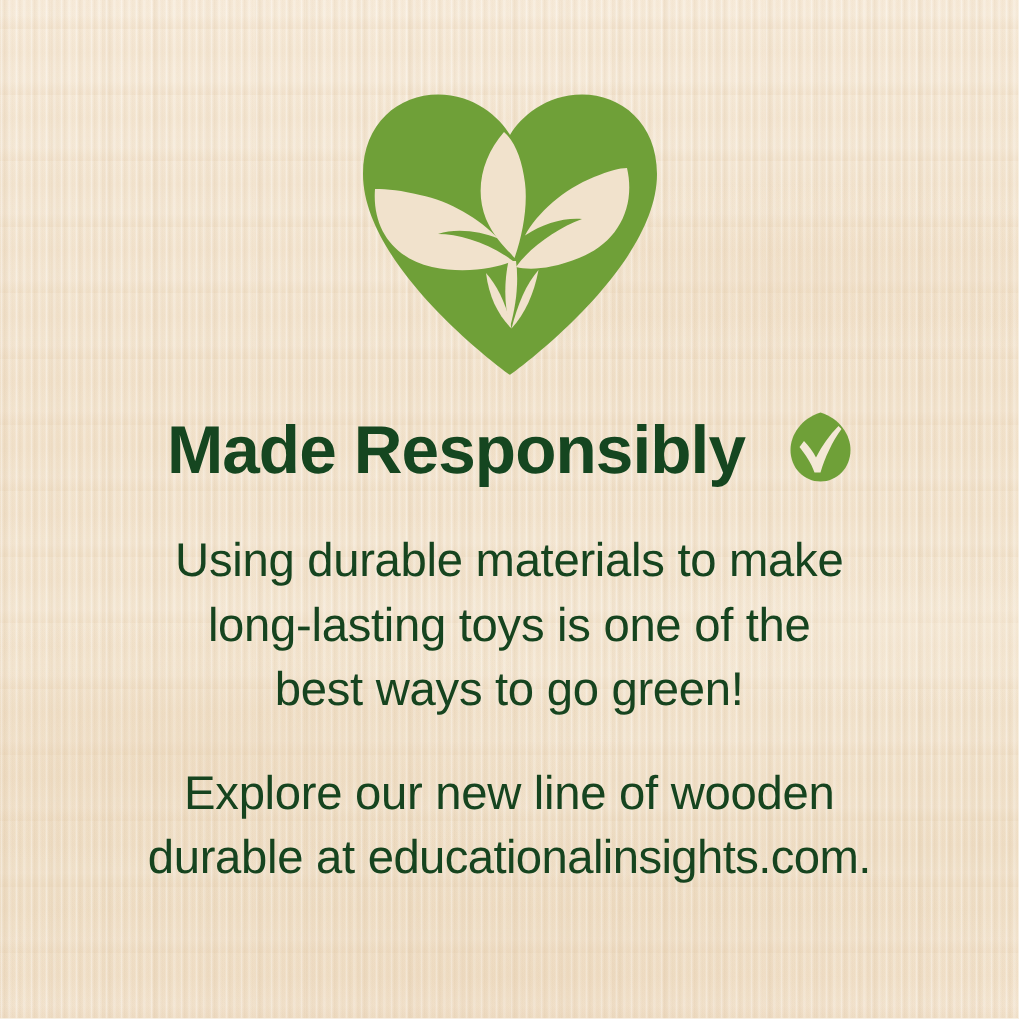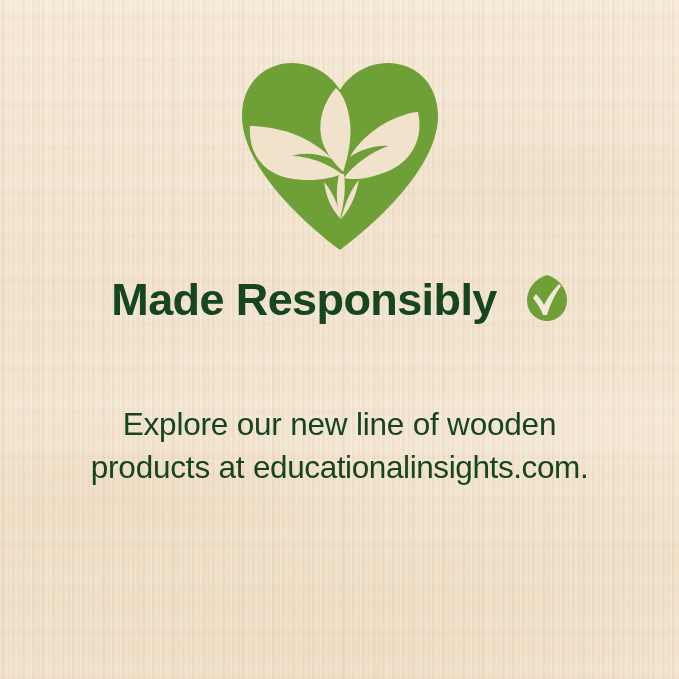--- a/index.html
+++ b/index.html
@@ -107,21 +107,21 @@
   }
   .para {
     color: #16441f;
     font-size: 31.5px;
     line-height: 43px;
     letter-spacing: -0.2px;
     font-weight: 400;
     margin: 0;
   }
   .para .line { display: block; }
-  .para-secondary { margin-top: 51px; }
+  .para-secondary { margin-top: 26px; }
   .domain { font-weight: 400; letter-spacing: -0.4px; }
 </style>
 </head>
 <body>
 
 <div id="poster">
   <div id="content">
 
     <div class="hero-icon">
       <svg width="200" height="192" viewBox="0 0 200 192" aria-hidden="true">
@@ -197,22 +197,27 @@
                    L 7 24
                    C 11 29, 15 35, 17 41
                    L 21 41
                    C 24 31, 29 20, 35 12 Z" fill="#f4e8d6"></path>
         </svg>
       </span>
     </div>
 
     <div class="body-block">
 
+      <p class="para">
+        <span class="line">Using durable materials to make</span>
+        <span class="line">long-lasting toys is one of the</span>
+        <span class="line">best ways to go green!</span>
+      </p>
 
       <p class="para para-secondary">
         <span class="line">Explore our new line of wooden</span>
-        <span class="line"><span>products at </span><span class="domain">educationalinsights.com.</span></span>
+        <span class="line"><span>durable at </span><span class="domain">educationalinsights.com.</span></span>
       </p>
 
     </div>
 
   </div>
 </div>
 
 </body></html>

